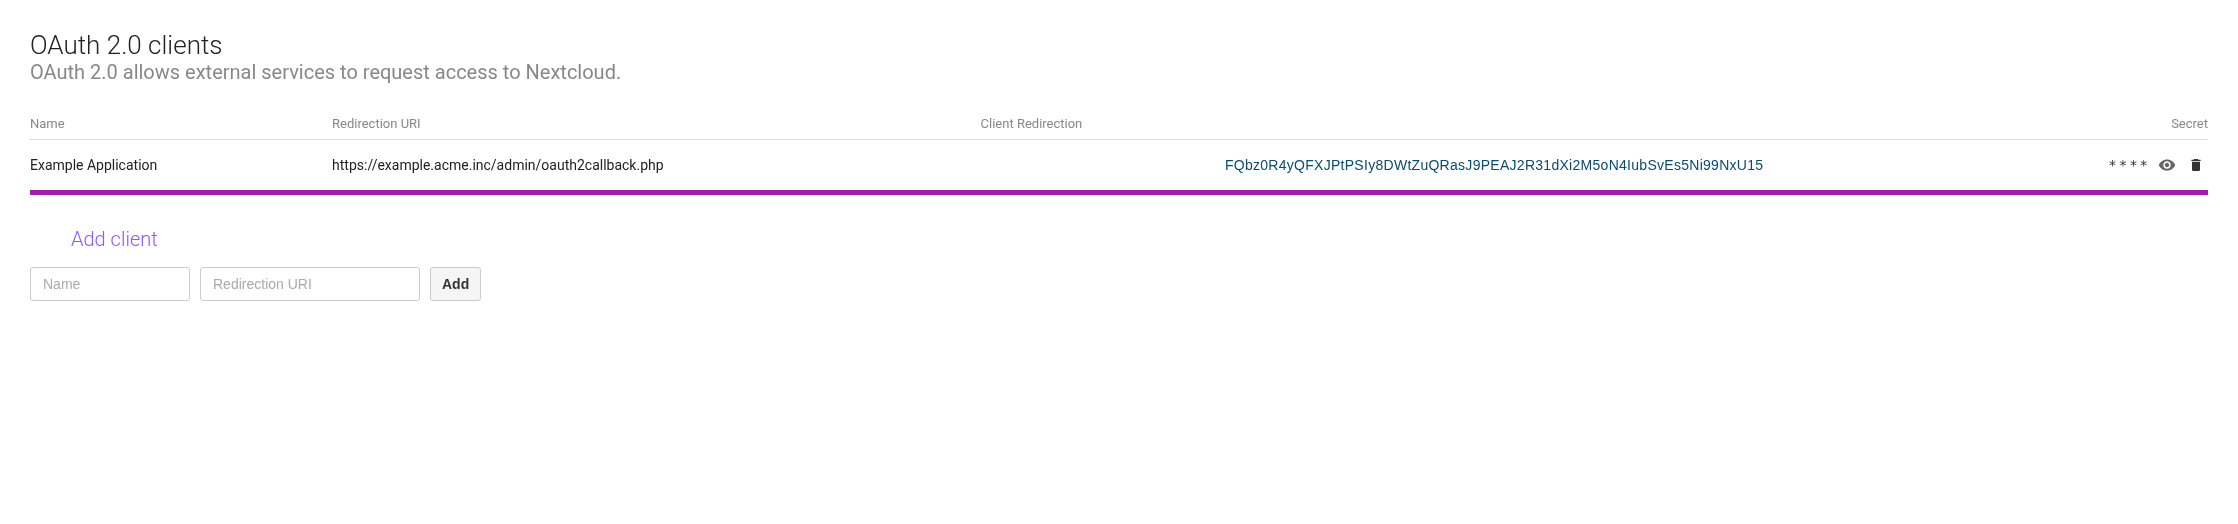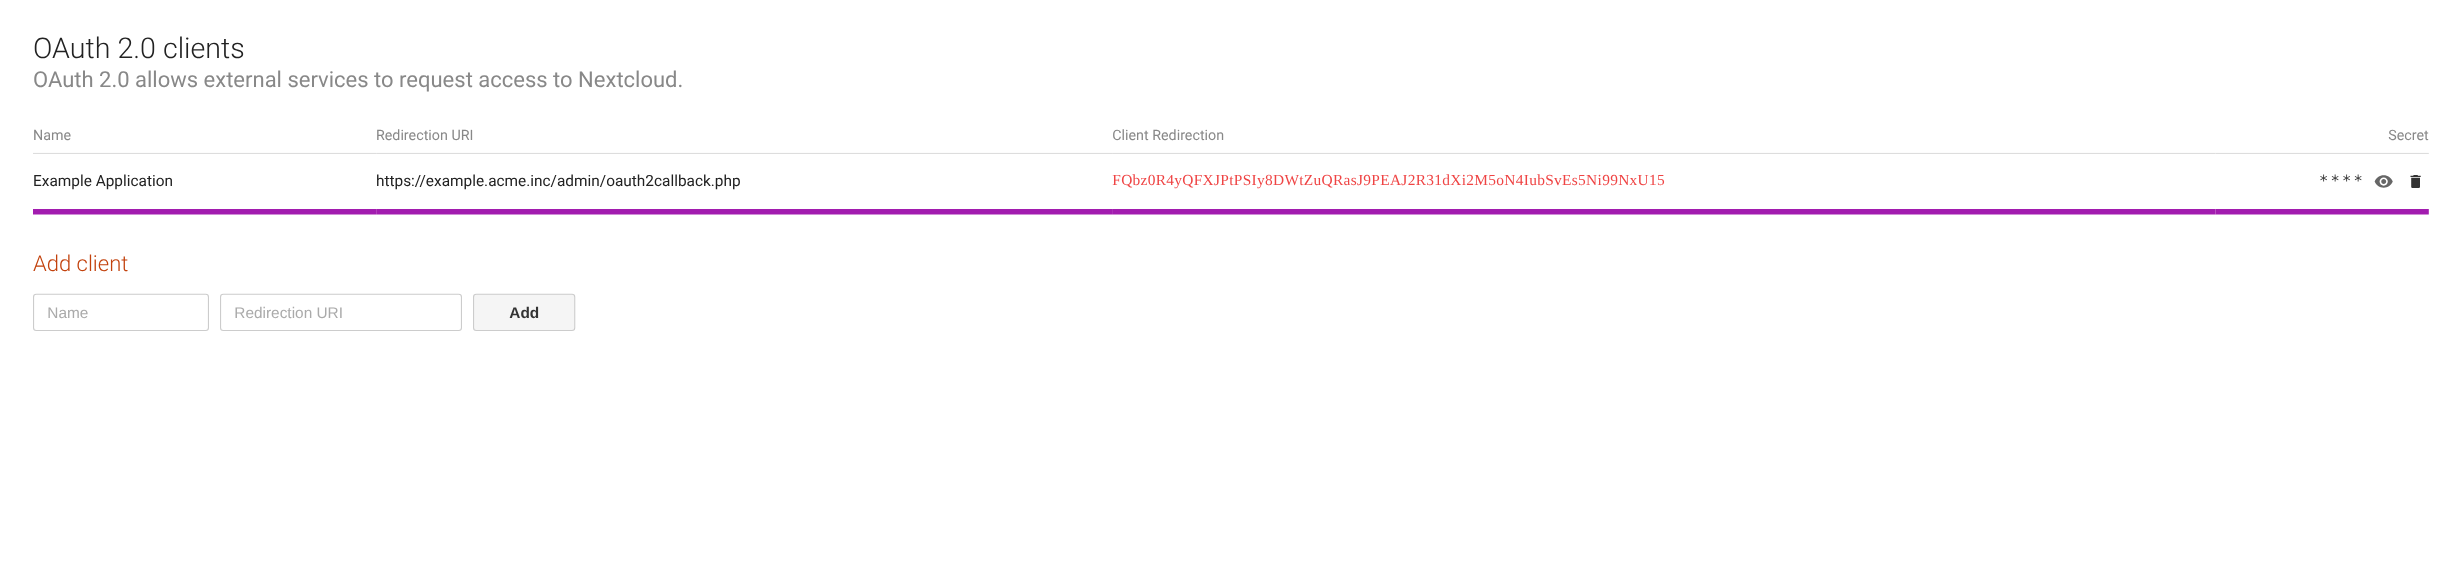--- a/index.html
+++ b/index.html
@@ -66,24 +66,25 @@
       min-width: 160px;
       white-space: nowrap;
     }
 
     .col-redirect {
       min-width: 300px;
       white-space: nowrap;
     }
 
     .col-client-id {
-      font-family: Liberation Serif, serif;
+      font-family: Liberation Sans, sans-serif;
       font-size: 13px;
-      color: #ef4444;
+      color: #0c4a6e;
       letter-spacing: 0.02em;
+      text-align: center;
     }
 
     .secret-dots {
       font-family: monospace;
       font-size: 14px;
       letter-spacing: 2px;
       color: #333333;
     }
 
     .icon-button {
@@ -110,22 +111,23 @@
       fill: #333333;
     }
 
     .add-client-section {
       margin-top: 8px;
     }
 
     .add-client-title {
       font-size: 20px;
       font-weight: 300;
-      color: #c2410c;
+      color: #8b5cf6;
       margin-bottom: 16px;
+      margin-left: 41px;
     }
 
     .add-client-form {
       display: flex;
       gap: 10px;
       align-items: center;
     }
 
     .text-input {
       border: 1px solid #cccccc;
@@ -142,21 +144,21 @@
     }
 
     .redirect-input {
       width: 220px;
     }
 
     .add-button {
       background: #f5f5f5;
       border: 1px solid #cccccc;
       border-radius: 3px;
-      padding: 8px 32px;
+      padding: 8px 11px;
       font-size: 14px;
       font-weight: 600;
       color: #333333;
       cursor: pointer;
     }
 
     .secret-cell {
       text-align: right;
     }
 

